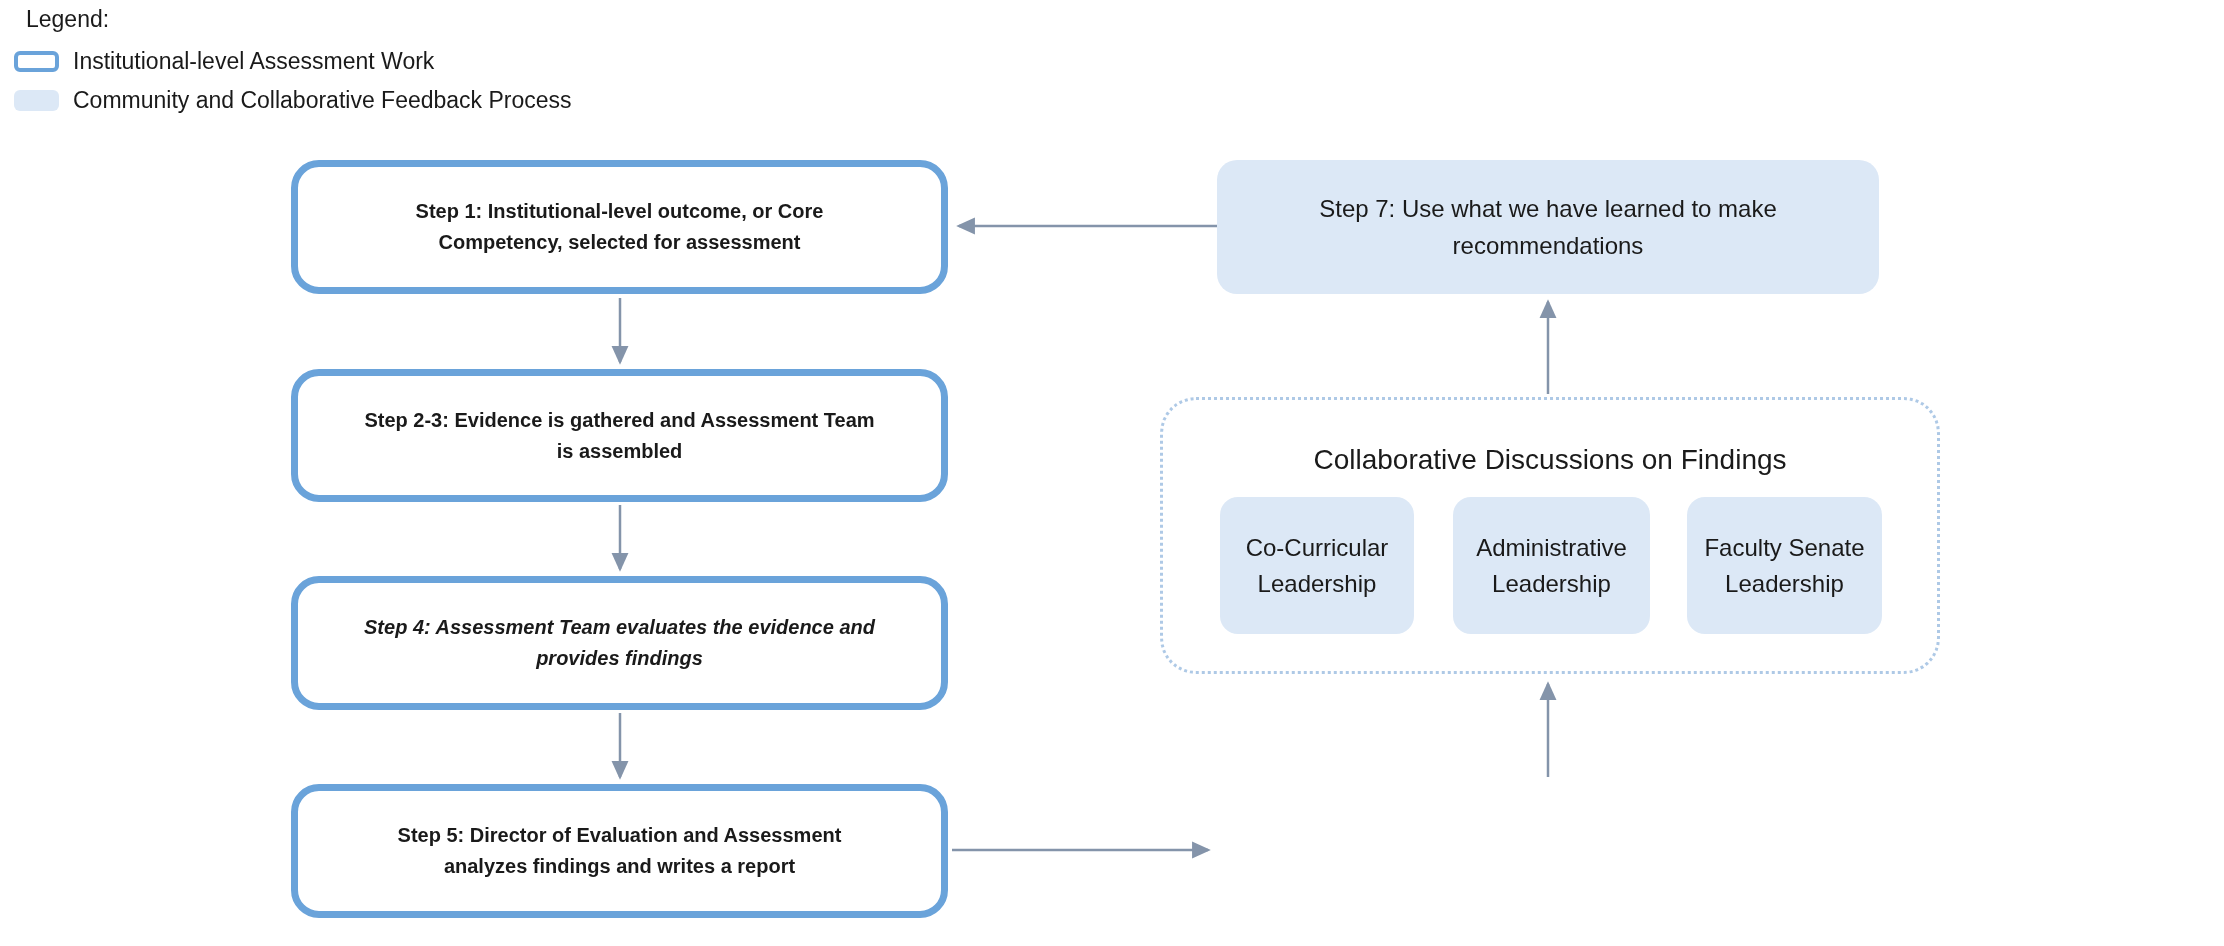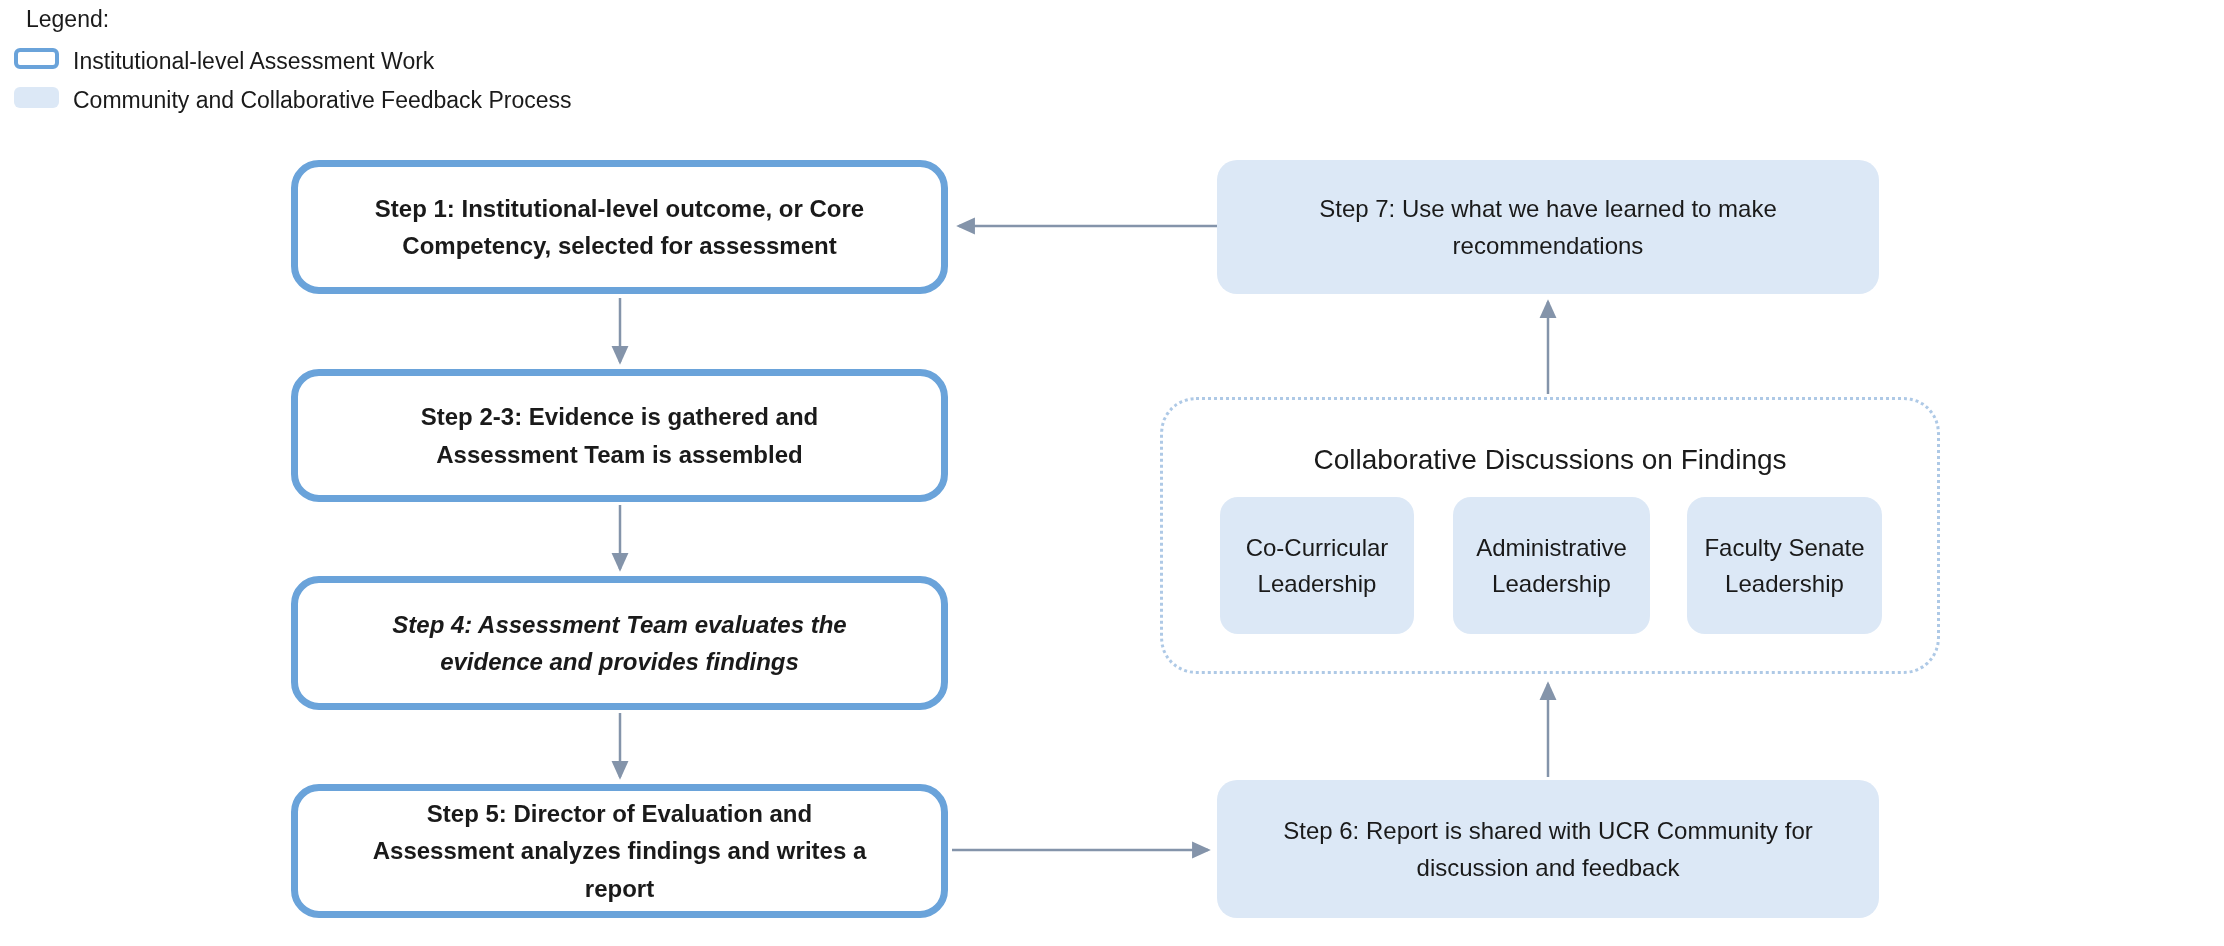--- a/index.html
+++ b/index.html
@@ -4,32 +4,32 @@
 <style>
   * { margin: 0; padding: 0; box-sizing: border-box; }
   html, body { background: #ffffff; }
   body { font-family: "Liberation Sans", "DejaVu Sans", sans-serif; color: #1a1a1a; }
 
   .canvas { position: relative; width: 2224px; height: 946px; background: #ffffff; overflow: hidden; }
 
   
   .legend { position: absolute; left: 14px; top: 6px; }
   .legend-title { font-size: 23px; color: #1a1a1a; margin-bottom: 15px; padding-left: 12px; }
-  .legend-row { display: flex; gap: 14px; margin-bottom: 12px; }
+  .legend-row { display: flex; align-items: center; gap: 14px; margin-bottom: 12px; }
   .swatch { width: 45px; height: 21px; border-radius: 6px; flex: 0 0 auto; }
   .swatch.outlined { background: #ffffff; border: 4px solid #6aa3da; }
   .swatch.filled { background: #dce8f6; }
   .legend-label { font-size: 23px; color: #1a1a1a; }
 
   
   svg.arrows { position: absolute; left: 0; top: 0; width: 2224px; height: 946px; pointer-events: none; }
 
   
   .node { position: absolute; display: flex; align-items: center; justify-content: center; text-align: center; color: #1a1a1a; }
-  .institutional { background: #ffffff; border: 7px solid #6aa3da; border-radius: 28px; font-weight: 700; font-size: 24px; line-height: 1.55; padding: 0 56px; }
+  .institutional { background: #ffffff; border: 7px solid #6aa3da; border-radius: 28px; font-weight: 700; font-size: 20px; line-height: 1.55; padding: 0 56px; }
   .feedback { background: #dce8f6; border-radius: 20px; font-weight: 400; font-size: 24px; line-height: 1.55; padding: 12px 44px; }
 
   #step1  { left: 291px; top: 160px; width: 657px; height: 134px; }
   #step23 { left: 291px; top: 369px; width: 657px; height: 133px; }
   #step4  { left: 291px; top: 576px; width: 657px; height: 134px; font-style: italic; }
   #step5  { left: 291px; top: 784px; width: 657px; height: 134px; }
   #step7  { left: 1217px; top: 160px; width: 662px; height: 134px; }
   #step6  { left: 1217px; top: 780px; width: 662px; height: 138px; }
 
   
@@ -99,17 +99,14 @@
       <span>Co-Curricular Leadership</span>
     </div>
     <div class="group" id="group-administrative">
       <span>Administrative Leadership</span>
     </div>
     <div class="group" id="group-faculty">
       <span>Faculty Senate Leadership</span>
     </div>
   </div>
 
-  <div class="node feedback" id="step6">
-    <span>Step 6: Report is shared with UCR Community for discussion and feedback</span>
-  </div>
 
 </div>
 
 </body></html>

